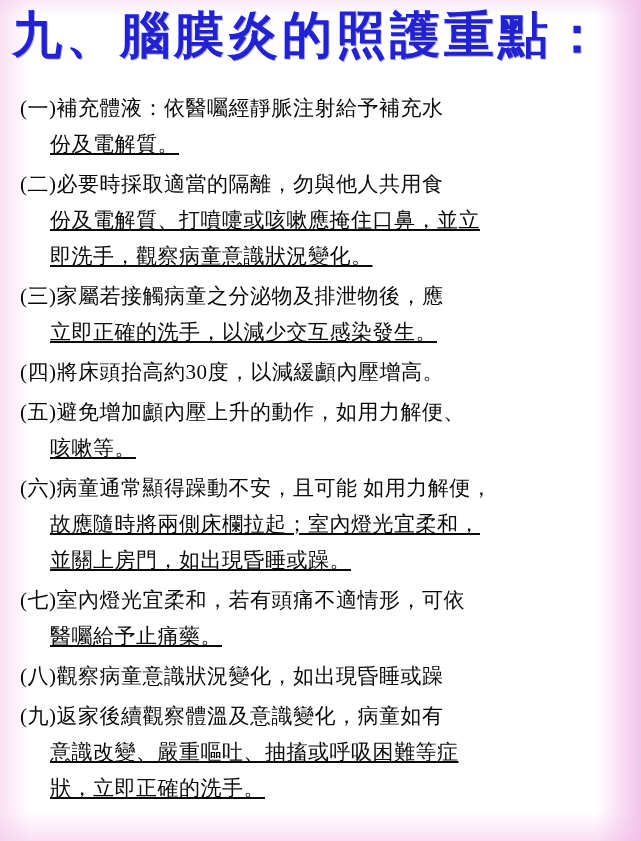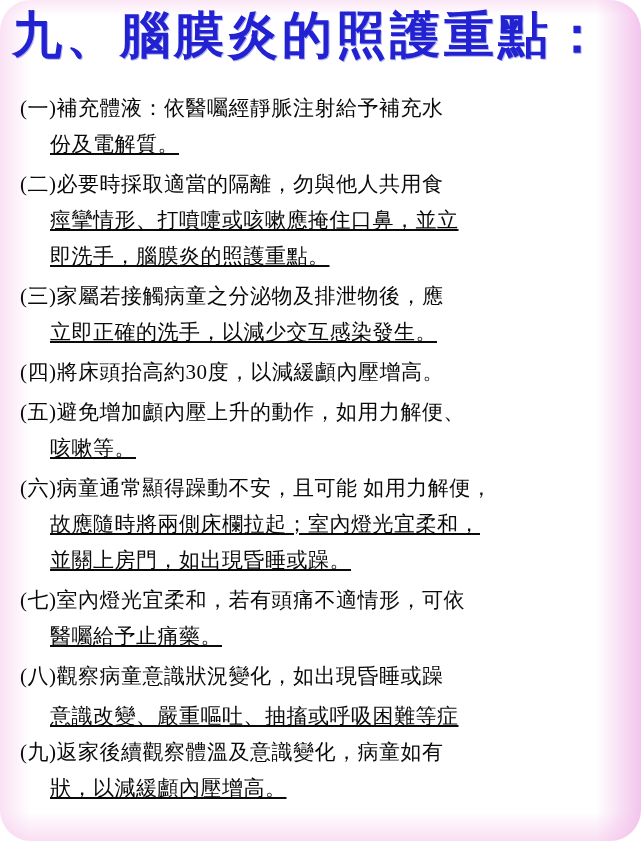--- a/index.html
+++ b/index.html
@@ -20,21 +20,20 @@
         rgba(246, 205, 236, 0.60) 0px,
         rgba(255, 255, 255, 0) 30px,
         rgba(255, 255, 255, 0) 596px,
         rgba(241, 186, 233, 0.85) 641px),
       linear-gradient(to bottom,
         rgba(248, 212, 239, 0.55) 0px,
         rgba(255, 255, 255, 0) 16px,
         rgba(255, 255, 255, 0) 812px,
         rgba(246, 205, 236, 0.65) 841px),
       #ffffff;
-    border-radius: 31px;
   }
   .title {
     margin: 0;
     padding: 5px 0 0 12px;
     font-size: 50px;
     font-weight: 700;
     line-height: 60px;
     letter-spacing: 4px;
     white-space: nowrap;
     text-shadow: 1px 1px 0 rgba(34, 34, 210, 0.35);
@@ -63,22 +62,22 @@
 
 <div class="page">
   <h1 class="title" style="color: rgb(34, 34, 210);">九、腦膜炎的照護重點：</h1>
   <div class="care-list" id="care-list" style="color: rgb(10, 10, 10);">
       <div class="care-item">
         <div class="care-line">(一)補充體液：依醫囑經靜脈注射給予補充水</div>
         <div class="care-line cont">份及電解質。</div>
       </div>
       <div class="care-item">
         <div class="care-line">(二)必要時採取適當的隔離，勿與他人共用食</div>
-        <div class="care-line cont">痙攣情形、打噴嚏或咳嗽應掩住口鼻，並立</div>
-        <div class="care-line cont">即洗手，腦膜炎的照護重點。</div>
+        <div class="care-line cont">份及電解質、打噴嚏或咳嗽應掩住口鼻，並立</div>
+        <div class="care-line cont">即洗手，觀察病童意識狀況變化。</div>
       </div>
       <div class="care-item">
         <div class="care-line">(三)家屬若接觸病童之分泌物及排泄物後，應</div>
         <div class="care-line cont">立即正確的洗手，以減少交互感染發生。</div>
       </div>
       <div class="care-item">
         <div class="care-line">(四)將床頭抬高約30度，以減緩顱內壓增高。</div>
       </div>
       <div class="care-item">
         <div class="care-line">(五)避免增加顱內壓上升的動作，如用力解便、</div>
@@ -90,18 +89,18 @@
         <div class="care-line cont">並關上房門，如出現昏睡或躁。</div>
       </div>
       <div class="care-item">
         <div class="care-line">(七)室內燈光宜柔和，若有頭痛不適情形，可依</div>
         <div class="care-line cont">醫囑給予止痛藥。</div>
       </div>
       <div class="care-item">
         <div class="care-line">(八)觀察病童意識狀況變化，如出現昏睡或躁</div>
       </div>
       <div class="care-item">
+        <div class="care-line">(九)返家後續觀察體溫及意識變化，病童如有</div>
         <div class="care-line cont">意識改變、嚴重嘔吐、抽搐或呼吸困難等症</div>
-        <div class="care-line">(九)返家後續觀察體溫及意識變化，病童如有</div>
-        <div class="care-line cont">狀，以減緩顱內壓增高。</div>
+        <div class="care-line cont">狀，立即正確的洗手。</div>
       </div>
     </div>
 </div>
 
 </body></html>

